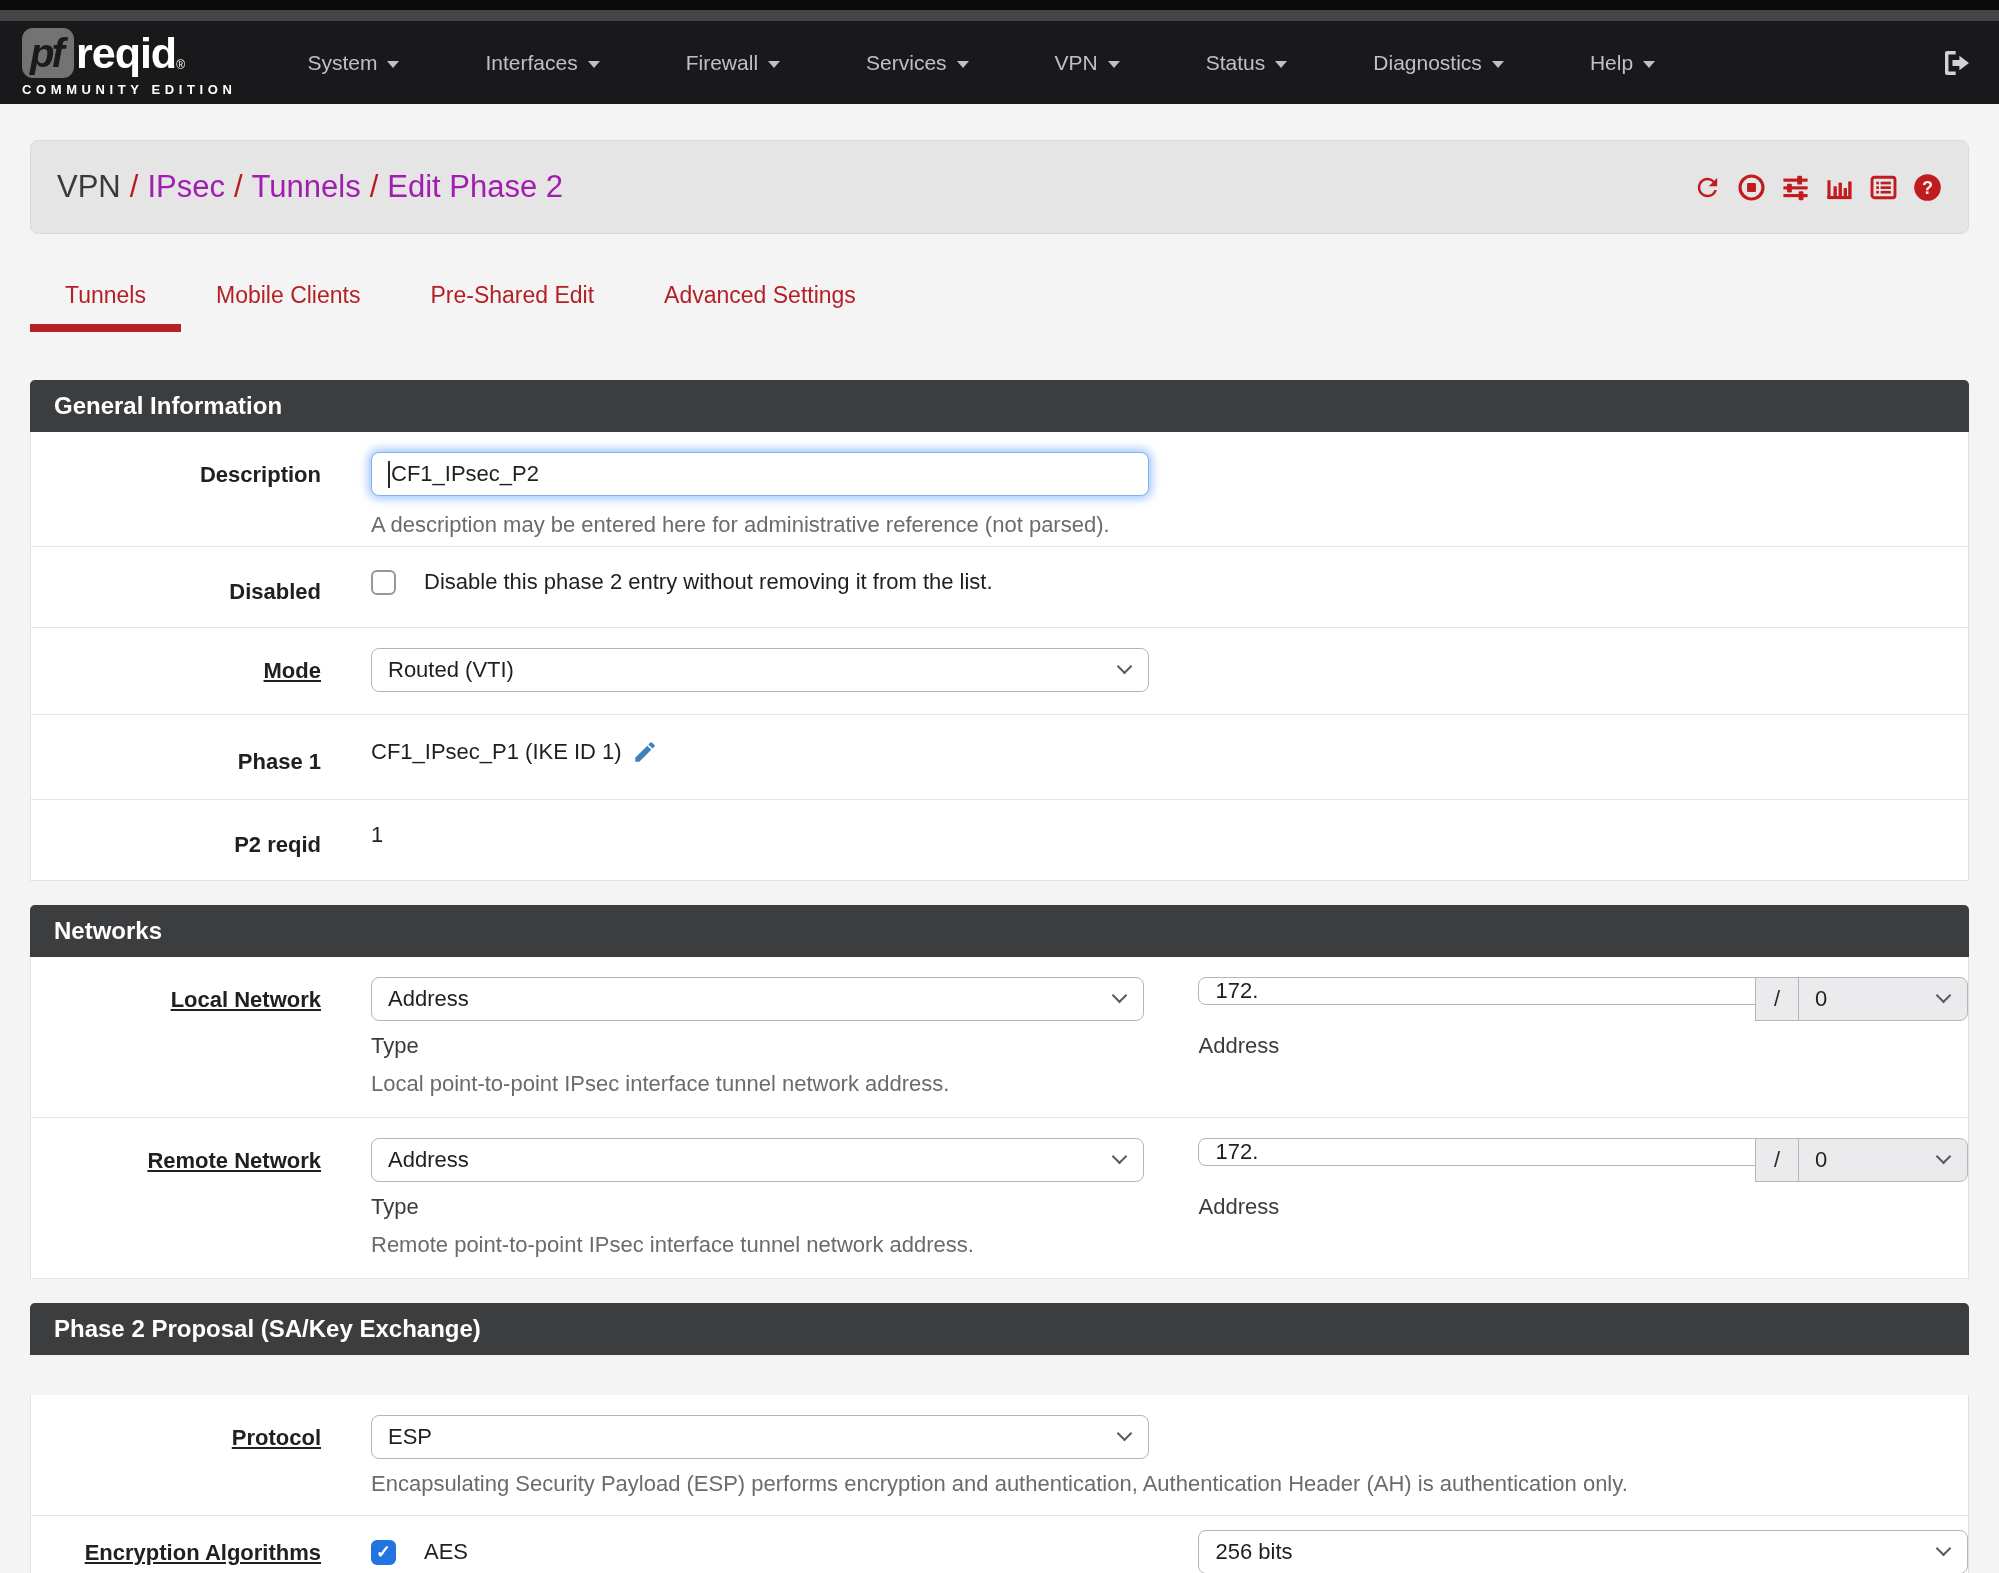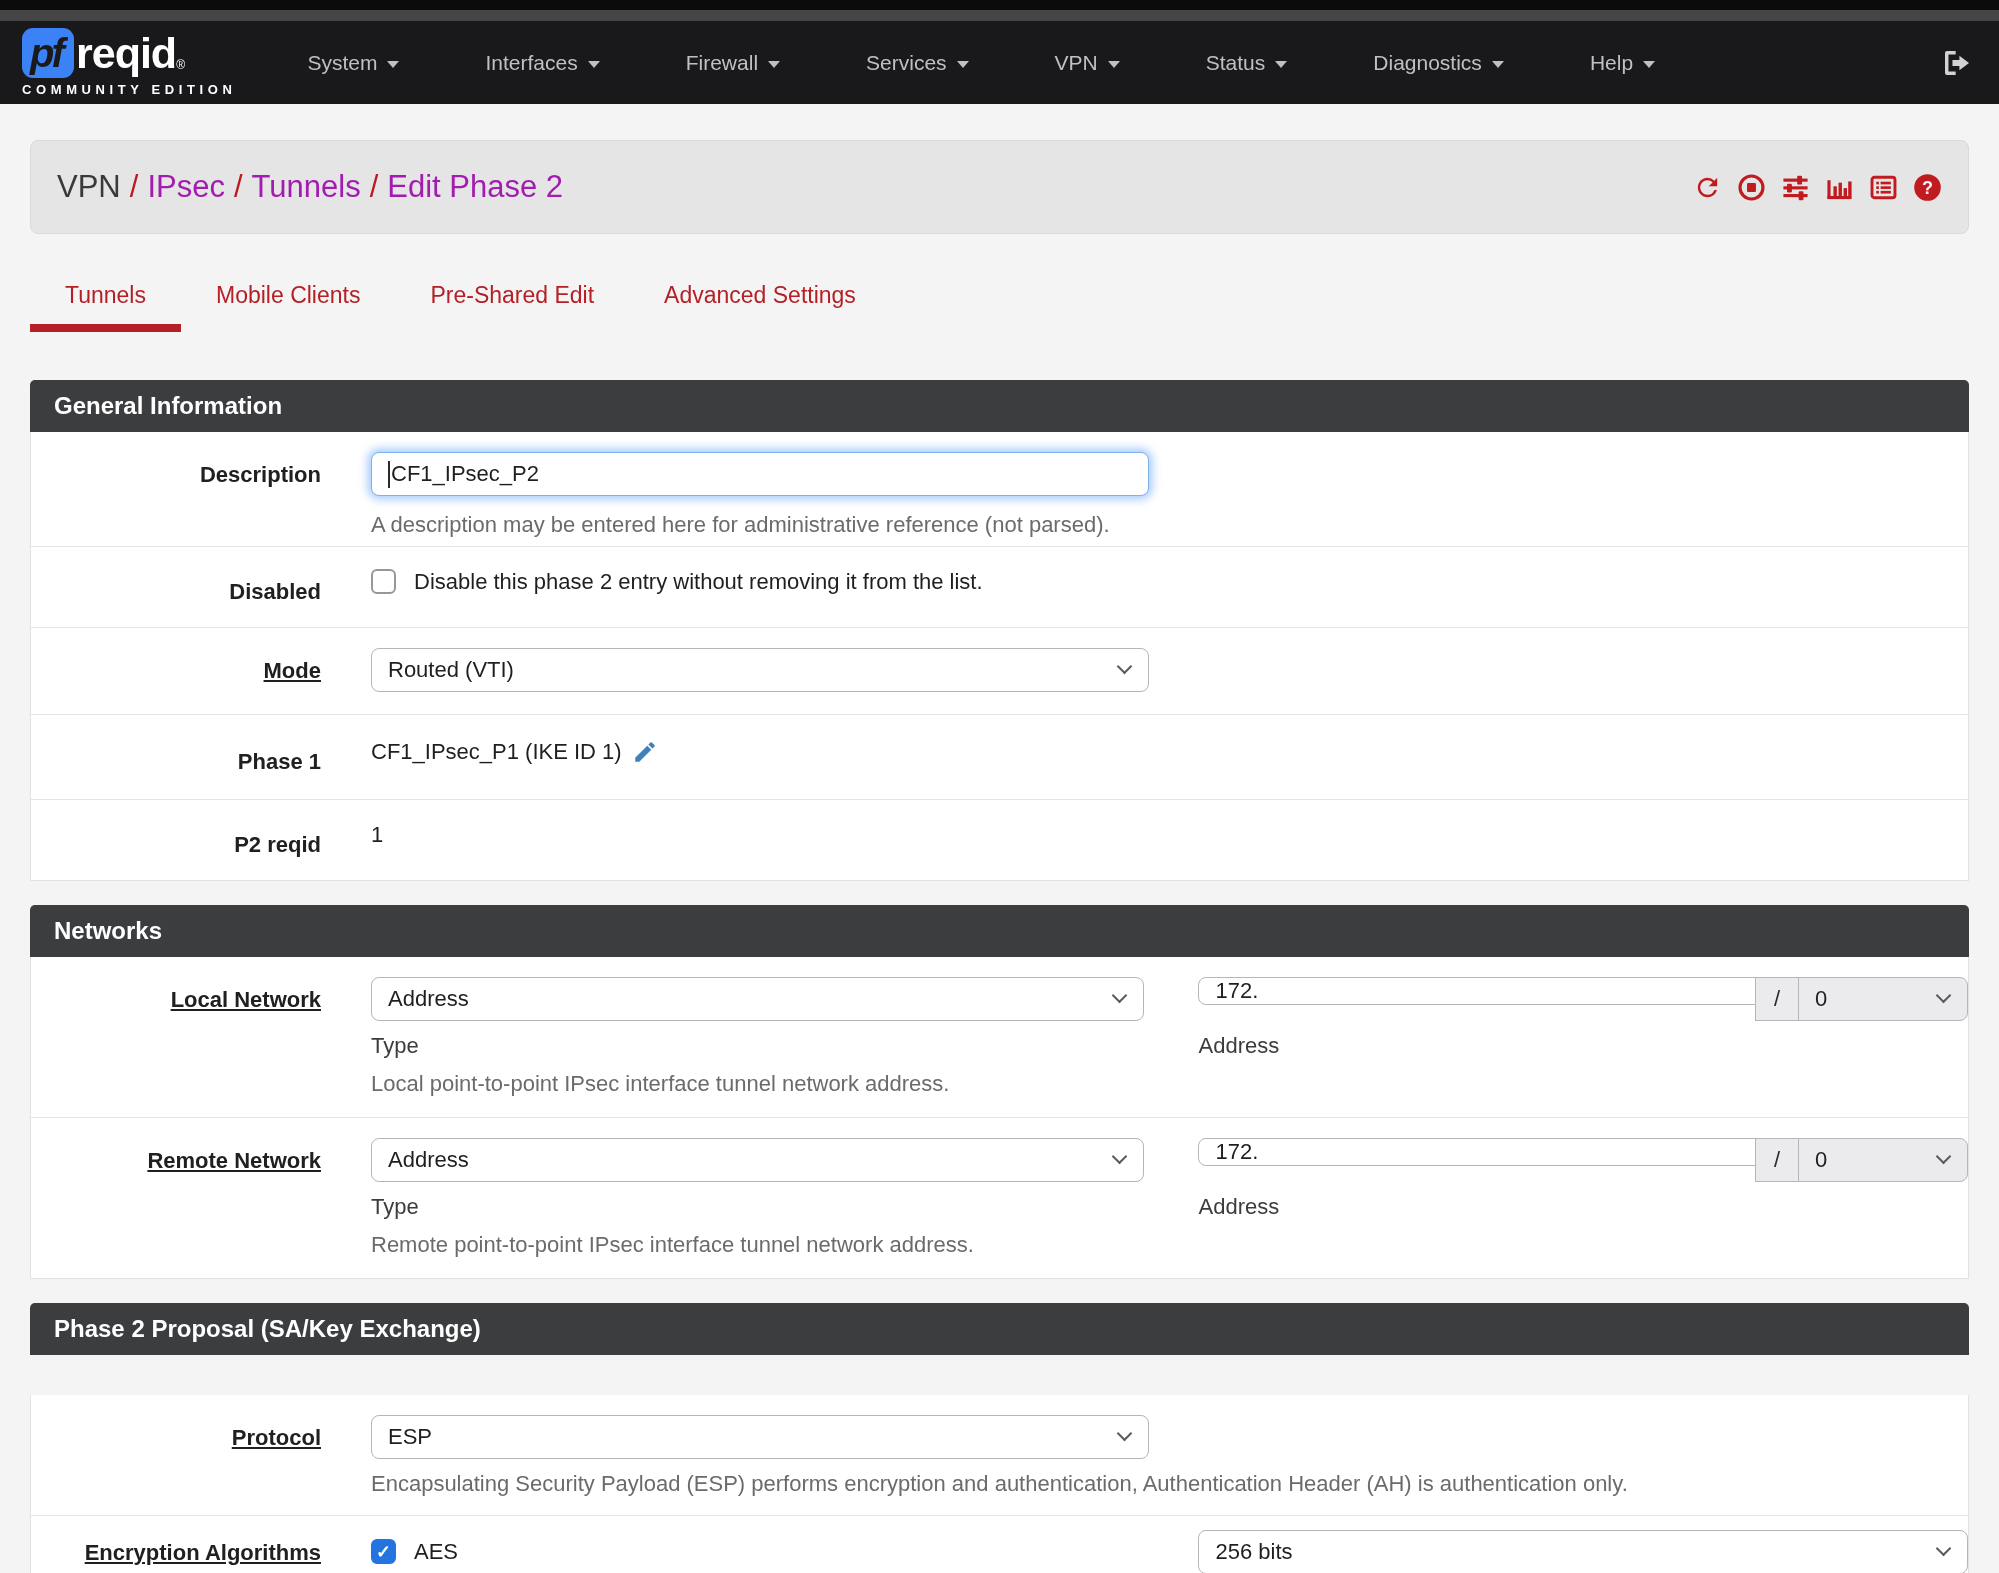--- a/index.html
+++ b/index.html
@@ -14,21 +14,21 @@
   
   .top-black { height:10px; background:#0b0b0c; }
   .top-strip { height:11px; background:#454547; }
   .navbar {
     height:83px; background:#19191b;
     display:flex; align-items:center;
   }
   .brand { display:flex; flex-direction:column; margin-left:22px; }
   .brand-row { display:flex; align-items:center; }
   .pfbox {
-    width:52px; height:50px; background:#3b82f6; border-radius:11px;
+    width:52px; height:50px; background:#737373; border-radius:11px;
     display:flex; align-items:center; justify-content:center;
     font-style:italic; font-weight:bold; font-size:40px; color:#1a1a1c;
     letter-spacing:-3px; padding-right:4px;
   }
   .brand-sense { color:#fff; font-weight:bold; font-size:43px; letter-spacing:-1px; margin-left:2px; }
   .brand-reg { color:#fff; font-size:12px; align-self:flex-end; margin-bottom:6px; }
   .brand-edition { color:#fff; font-weight:bold; font-size:13px; letter-spacing:4.6px; margin-top:4px; }
   .menu { display:flex; margin-left:28px; }
   .menu-item {
     color:#c0c0c2; font-size:21px; padding:0 43px; display:flex; align-items:center; gap:10px;
@@ -88,21 +88,21 @@
   .chev {
     position:absolute; right:18px; top:50%; width:11px; height:11px; margin-top:-9px;
     border-right:2px solid #5a5a5e; border-bottom:2px solid #5a5a5e; transform:rotate(45deg);
   }
   .finput.focused {
     border-color:#7fb2ec;
     box-shadow:0 0 10px 3px rgba(110,170,250,.65);
   }
   .tcaret { display:inline-block; width:2px; height:27px; background:#2a2a2a; margin-right:1px; }
   
-  .cbrow { display:flex; gap:18px; }
+  .cbrow { display:flex; align-items:center; gap:28px; }
   .cb {
     width:25px; height:25px; border:2px solid #97979b; border-radius:6px; background:#fff; cursor:pointer;
     flex:0 0 25px;
   }
   .cb.checked {
     background:#2374e1; border-color:#2374e1; color:#fff;
     display:flex; align-items:center; justify-content:center;
     font-size:18px; font-weight:bold;
   }
   .cblabel { font-size:22px; color:#1f1f1f; }

